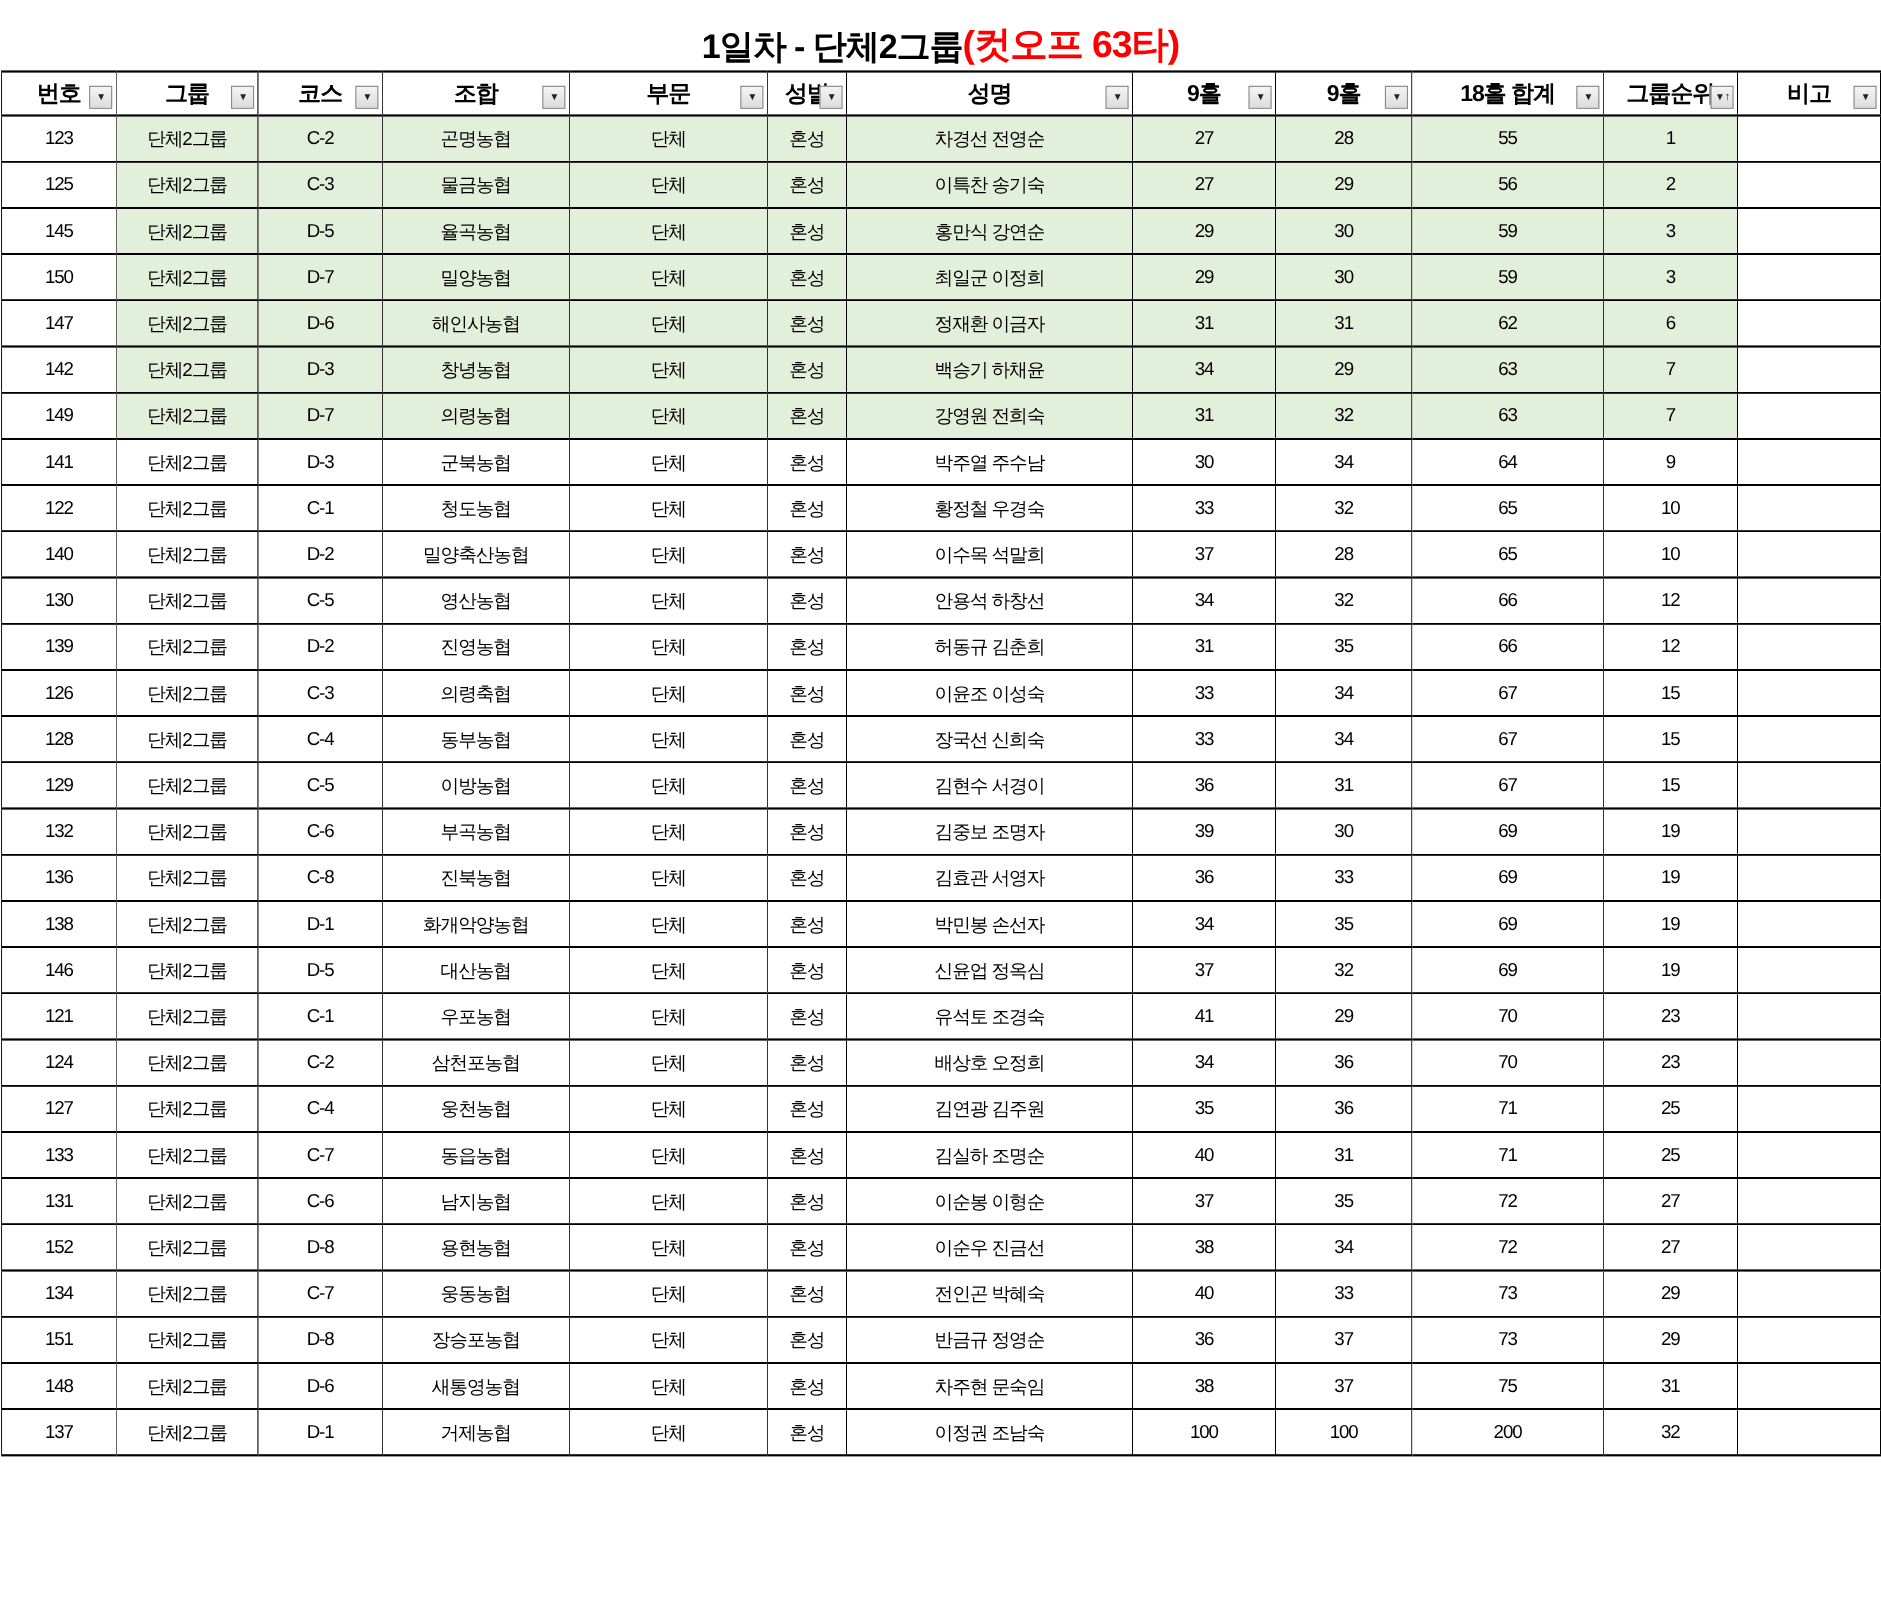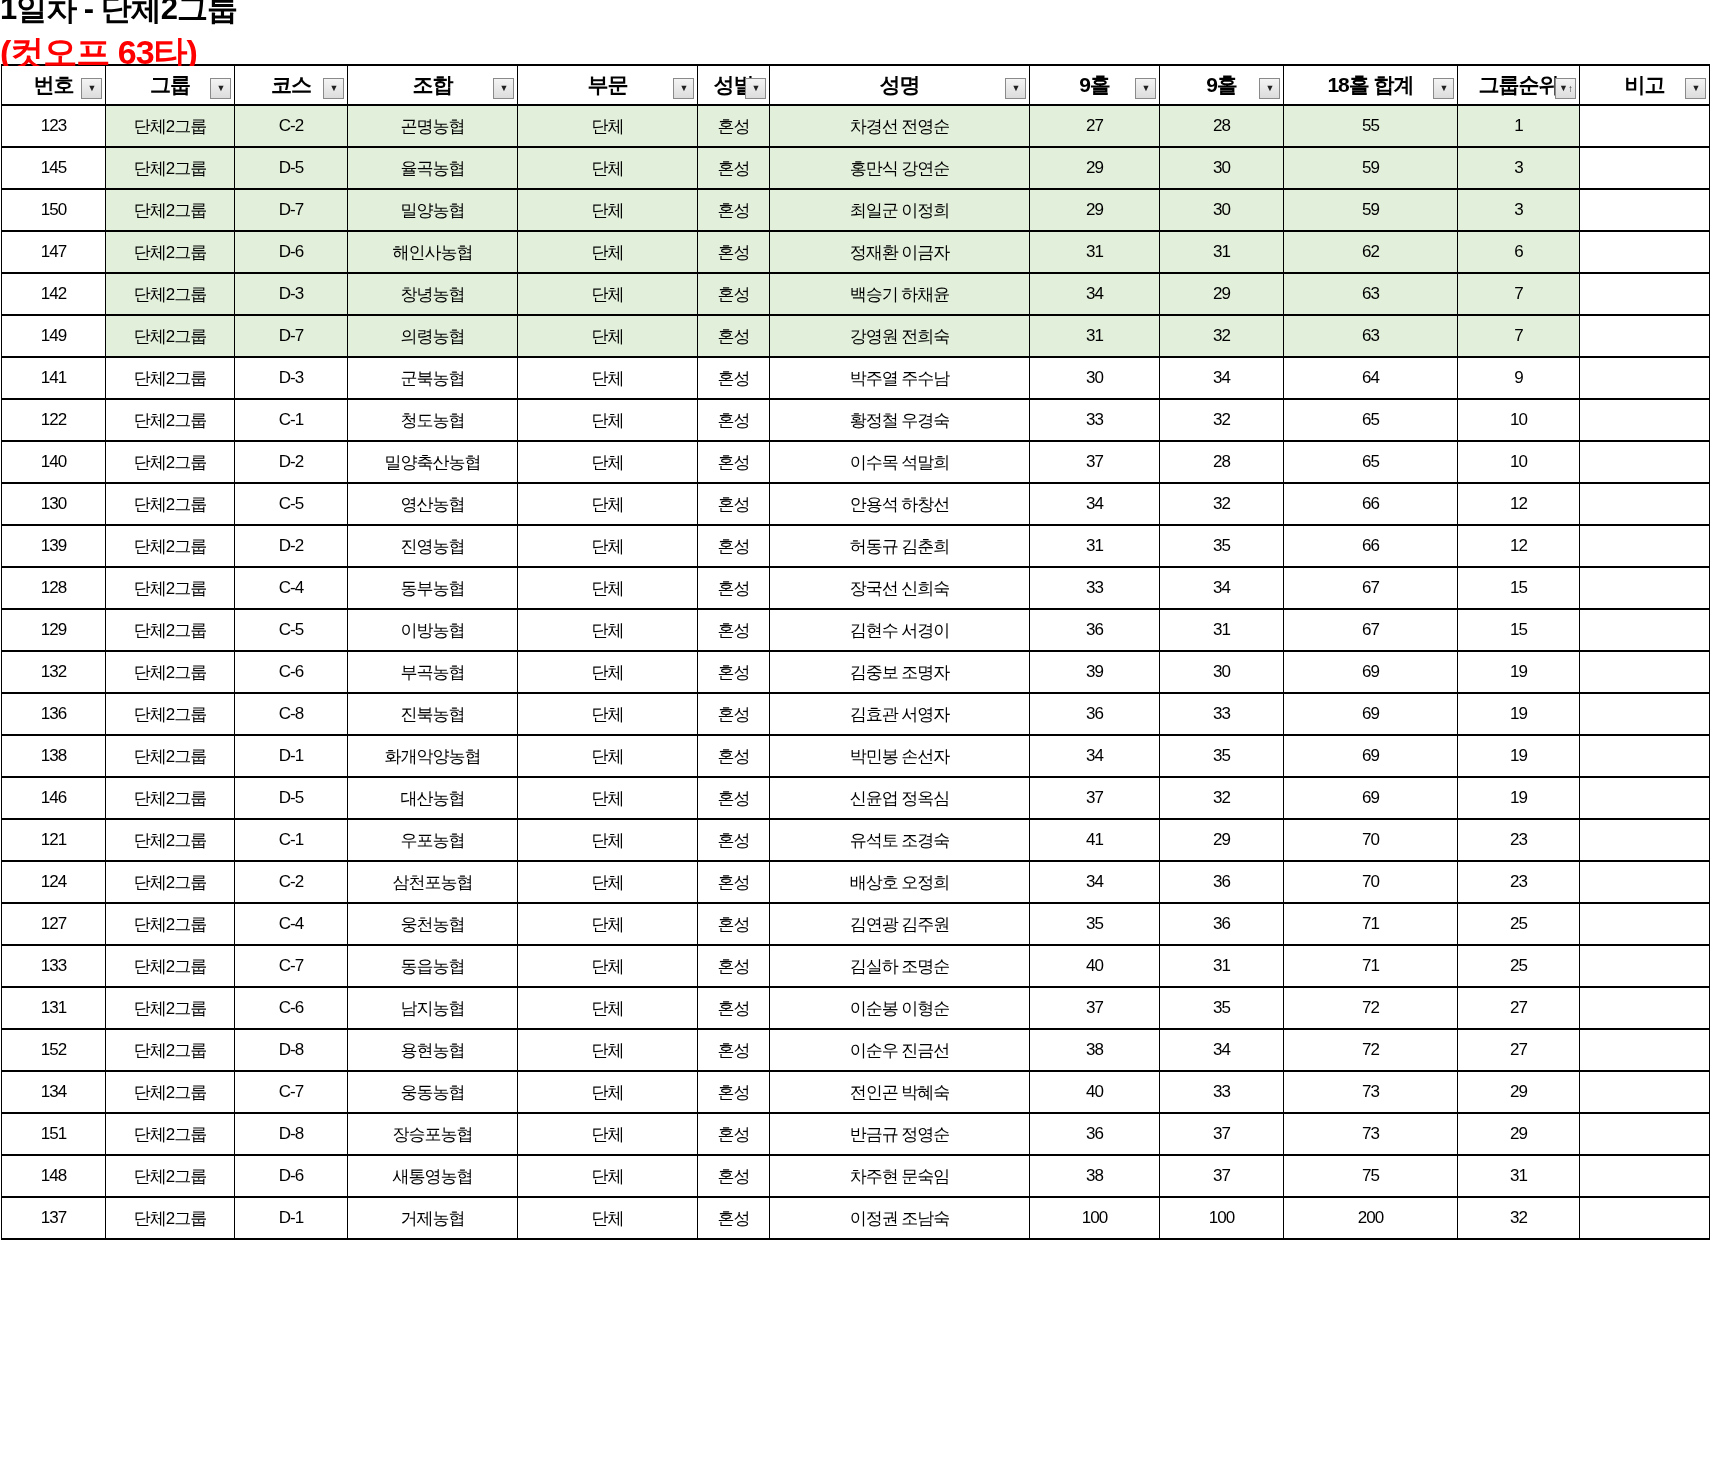--- a/index.html
+++ b/index.html
@@ -1,18 +1,18 @@
 <!DOCTYPE html>
 <html><head>
 <meta charset="utf-8">
 <style>
   html,body{margin:0;padding:0;background:#fff;}
   body{width:1710px;height:1457px;overflow:hidden;
        font-family:"Liberation Sans","DejaVu Sans",sans-serif;color:#000;}
-  .title-bar{height:64px;display:flex;align-items:flex-start;justify-content:center;flex-direction:column;}
+  .title-bar{height:64px;display:flex;align-items:flex-end;justify-content:center;}
   .title-bar .t-main{font-size:31px;font-weight:bold;letter-spacing:-1px;}
   .title-bar .t-cut{font-size:34px;font-weight:bold;letter-spacing:-1px;}
   table.sheet{border-collapse:collapse;table-layout:fixed;width:1708px;margin-left:1px;}
   table.sheet th, table.sheet td{
     border-left:1.5px solid #000;border-right:1.5px solid #000;
     border-top:2px solid #000;border-bottom:2px solid #000;
     text-align:center;vertical-align:middle;overflow:hidden;white-space:nowrap;
     padding:0;position:relative;background:#fff;}
   table.sheet th{height:38px;font-size:21px;font-weight:bold;letter-spacing:-1px;}
   table.sheet td{height:40px;font-size:17px;letter-spacing:-1px;}
@@ -75,20 +75,34 @@
         <td class="c4 green">단체</td>
         <td class="c5 green">혼성</td>
         <td class="c6 green">차경선 전영순</td>
         <td class="c7 green">27</td>
         <td class="c8 green">28</td>
         <td class="c9 green">55</td>
         <td class="c10 green">1</td>
         <td class="c11"></td>
       </tr>
       <tr class="hl">
+        <td class="c0">125</td>
+        <td class="c1 green">단체2그룹</td>
+        <td class="c2 green">C-3</td>
+        <td class="c3 green">물금농협</td>
+        <td class="c4 green">단체</td>
+        <td class="c5 green">혼성</td>
+        <td class="c6 green">이특찬 송기숙</td>
+        <td class="c7 green">27</td>
+        <td class="c8 green">29</td>
+        <td class="c9 green">56</td>
+        <td class="c10 green">2</td>
+        <td class="c11"></td>
+      </tr>
+      <tr class="hl">
         <td class="c0">145</td>
         <td class="c1 green">단체2그룹</td>
         <td class="c2 green">D-5</td>
         <td class="c3 green">율곡농협</td>
         <td class="c4 green">단체</td>
         <td class="c5 green">혼성</td>
         <td class="c6 green">홍만식 강연순</td>
         <td class="c7 green">29</td>
         <td class="c8 green">30</td>
         <td class="c9 green">59</td>
@@ -215,20 +229,34 @@
         <td class="c4">단체</td>
         <td class="c5">혼성</td>
         <td class="c6">허동규 김춘희</td>
         <td class="c7">31</td>
         <td class="c8">35</td>
         <td class="c9">66</td>
         <td class="c10">12</td>
         <td class="c11"></td>
       </tr>
       <tr>
+        <td class="c0">126</td>
+        <td class="c1">단체2그룹</td>
+        <td class="c2">C-3</td>
+        <td class="c3">의령축협</td>
+        <td class="c4">단체</td>
+        <td class="c5">혼성</td>
+        <td class="c6">이윤조 이성숙</td>
+        <td class="c7">33</td>
+        <td class="c8">34</td>
+        <td class="c9">67</td>
+        <td class="c10">15</td>
+        <td class="c11"></td>
+      </tr>
+      <tr>
         <td class="c0">128</td>
         <td class="c1">단체2그룹</td>
         <td class="c2">C-4</td>
         <td class="c3">동부농협</td>
         <td class="c4">단체</td>
         <td class="c5">혼성</td>
         <td class="c6">장국선 신희숙</td>
         <td class="c7">33</td>
         <td class="c8">34</td>
         <td class="c9">67</td>

